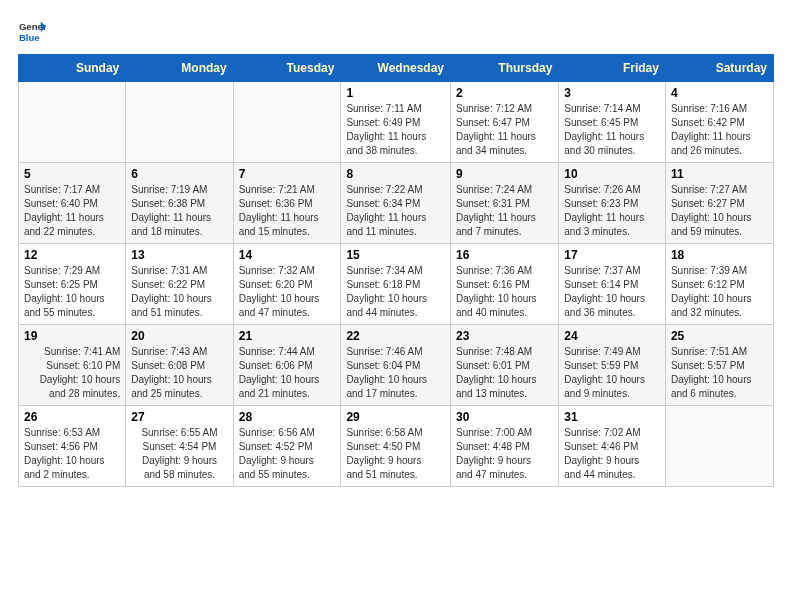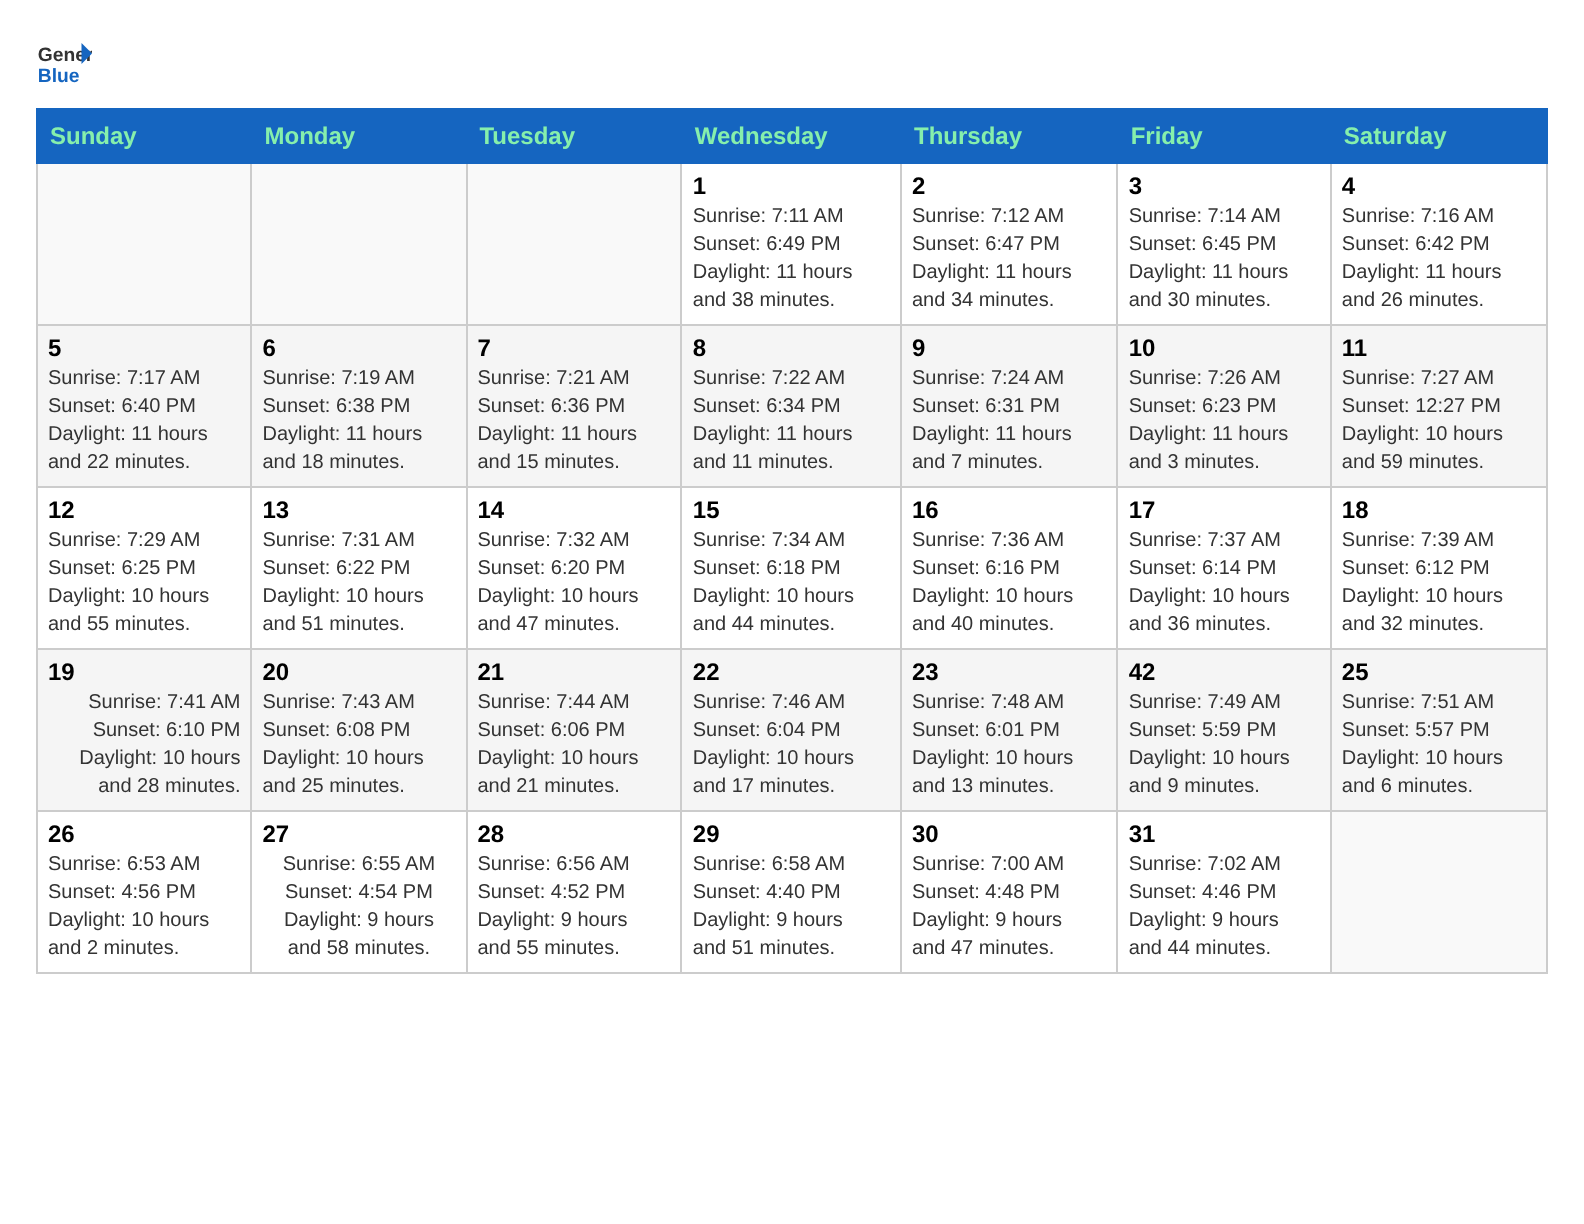--- a/index.html
+++ b/index.html
@@ -44,22 +44,22 @@
       margin-top: 2px;
     }
     table {
       width: 100%;
       border-collapse: collapse;
       margin-top: 8px;
       font-size: 11px;
     }
     thead tr th {
       background: #1565c0;
-      color: #86efac;
-      text-align: left;
+      color: #fef9c3;
+      text-align: right;
       padding: 6px 6px;
       font-size: 12px;
       font-weight: bold;
       border: 1px solid #1565c0;
     }
     tbody tr td {
       border: 1px solid #ccc;
       vertical-align: top;
       padding: 4px 5px;
       width: 113px;
@@ -188,21 +188,21 @@
           <td>
             <span class="day-number">10</span>
             <div class="day-info" style="white-space: pre-line;">Sunrise: 7:26 AM
 Sunset: 6:23 PM
 Daylight: 11 hours
 and 3 minutes.</div>
           </td>
           <td>
             <span class="day-number">11</span>
             <div class="day-info" style="white-space: pre-line;">Sunrise: 7:27 AM
-Sunset: 12:27 PM
+Sunset: 6:27 PM
 Daylight: 10 hours
 and 59 minutes.</div>
           </td>
         </tr>
         <tr>
           <td>
             <span class="day-number">12</span>
             <div class="day-info" style="white-space: pre-line;">Sunrise: 7:29 AM
 Sunset: 6:25 PM
 Daylight: 10 hours
@@ -281,21 +281,21 @@
 and 17 minutes.</div>
           </td>
           <td>
             <span class="day-number">23</span>
             <div class="day-info" style="white-space: pre-line;">Sunrise: 7:48 AM
 Sunset: 6:01 PM
 Daylight: 10 hours
 and 13 minutes.</div>
           </td>
           <td>
-            <span class="day-number">42</span>
+            <span class="day-number">24</span>
             <div class="day-info" style="white-space: pre-line;">Sunrise: 7:49 AM
 Sunset: 5:59 PM
 Daylight: 10 hours
 and 9 minutes.</div>
           </td>
           <td>
             <span class="day-number">25</span>
             <div class="day-info" style="white-space: pre-line;">Sunrise: 7:51 AM
 Sunset: 5:57 PM
 Daylight: 10 hours
@@ -320,21 +320,21 @@
           <td>
             <span class="day-number">28</span>
             <div class="day-info" style="white-space: pre-line;">Sunrise: 6:56 AM
 Sunset: 4:52 PM
 Daylight: 9 hours
 and 55 minutes.</div>
           </td>
           <td>
             <span class="day-number">29</span>
             <div class="day-info" style="white-space: pre-line;">Sunrise: 6:58 AM
-Sunset: 4:40 PM
+Sunset: 4:50 PM
 Daylight: 9 hours
 and 51 minutes.</div>
           </td>
           <td>
             <span class="day-number">30</span>
             <div class="day-info" style="white-space: pre-line;">Sunrise: 7:00 AM
 Sunset: 4:48 PM
 Daylight: 9 hours
 and 47 minutes.</div>
           </td>

